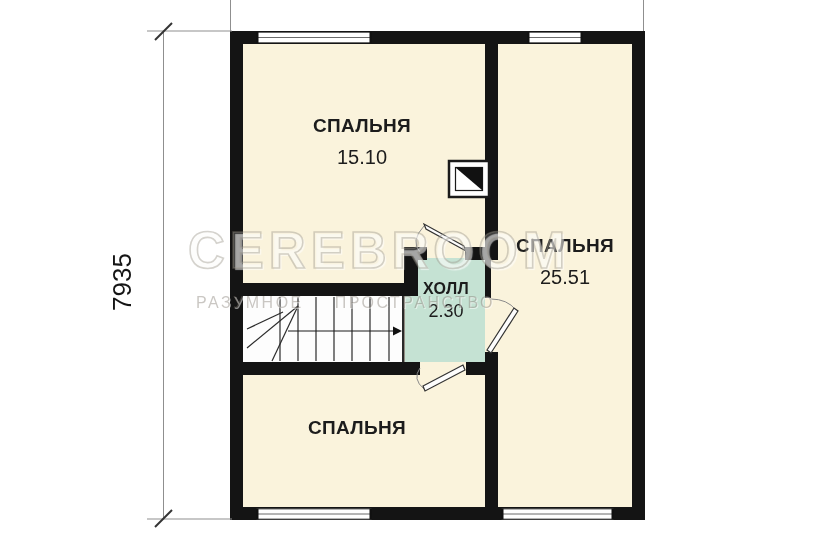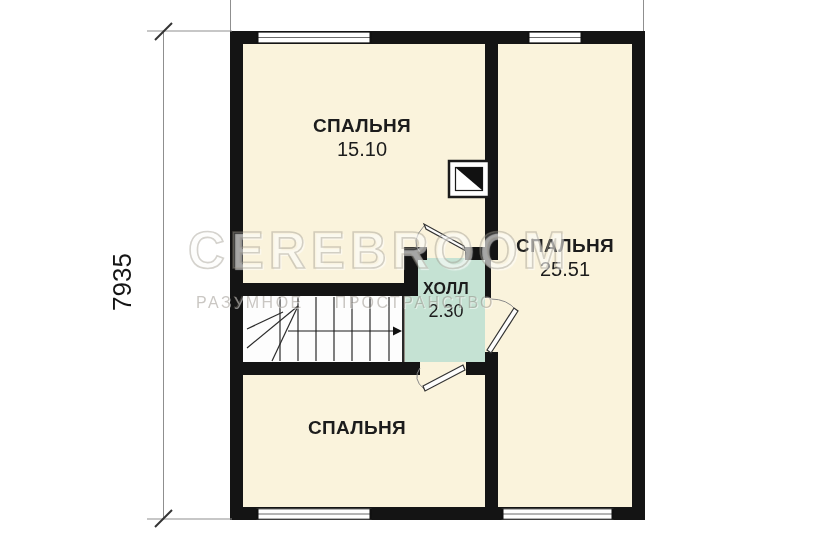--- a/index.html
+++ b/index.html
@@ -6,21 +6,21 @@
   .stage{
     position:relative;width:672px;height:550px;background:#ffffff;
     font-family:"Liberation Sans",sans-serif;overflow:hidden;
   }
   .stage svg{position:absolute;left:0;top:0;z-index:1;}
   .room-label{
     position:absolute;transform:translateX(-50%);text-align:center;
     color:#1c1c1c;z-index:2;white-space:nowrap;
   }
   .room-name{font-weight:bold;font-size:19px;letter-spacing:.3px;line-height:1;}
-  .room-area{font-size:20px;margin-top:4px;line-height:1;}
+  .room-area{font-size:20px;margin-top:12px;line-height:1;}
   .room-label.hall .room-name{font-size:16px;}
   .room-label.hall .room-area{font-size:18px;margin-top:5px;}
   .dim-label{
     position:absolute;left:92px;top:267px;width:60px;height:30px;
     transform:rotate(-90deg);font-size:26px;color:#151515;text-align:center;
     z-index:2;line-height:30px;
   }
   .wm1{
     position:absolute;left:188px;top:225px;z-index:3;pointer-events:none;
     font-size:51px;font-weight:bold;letter-spacing:5px;white-space:nowrap;line-height:1;

